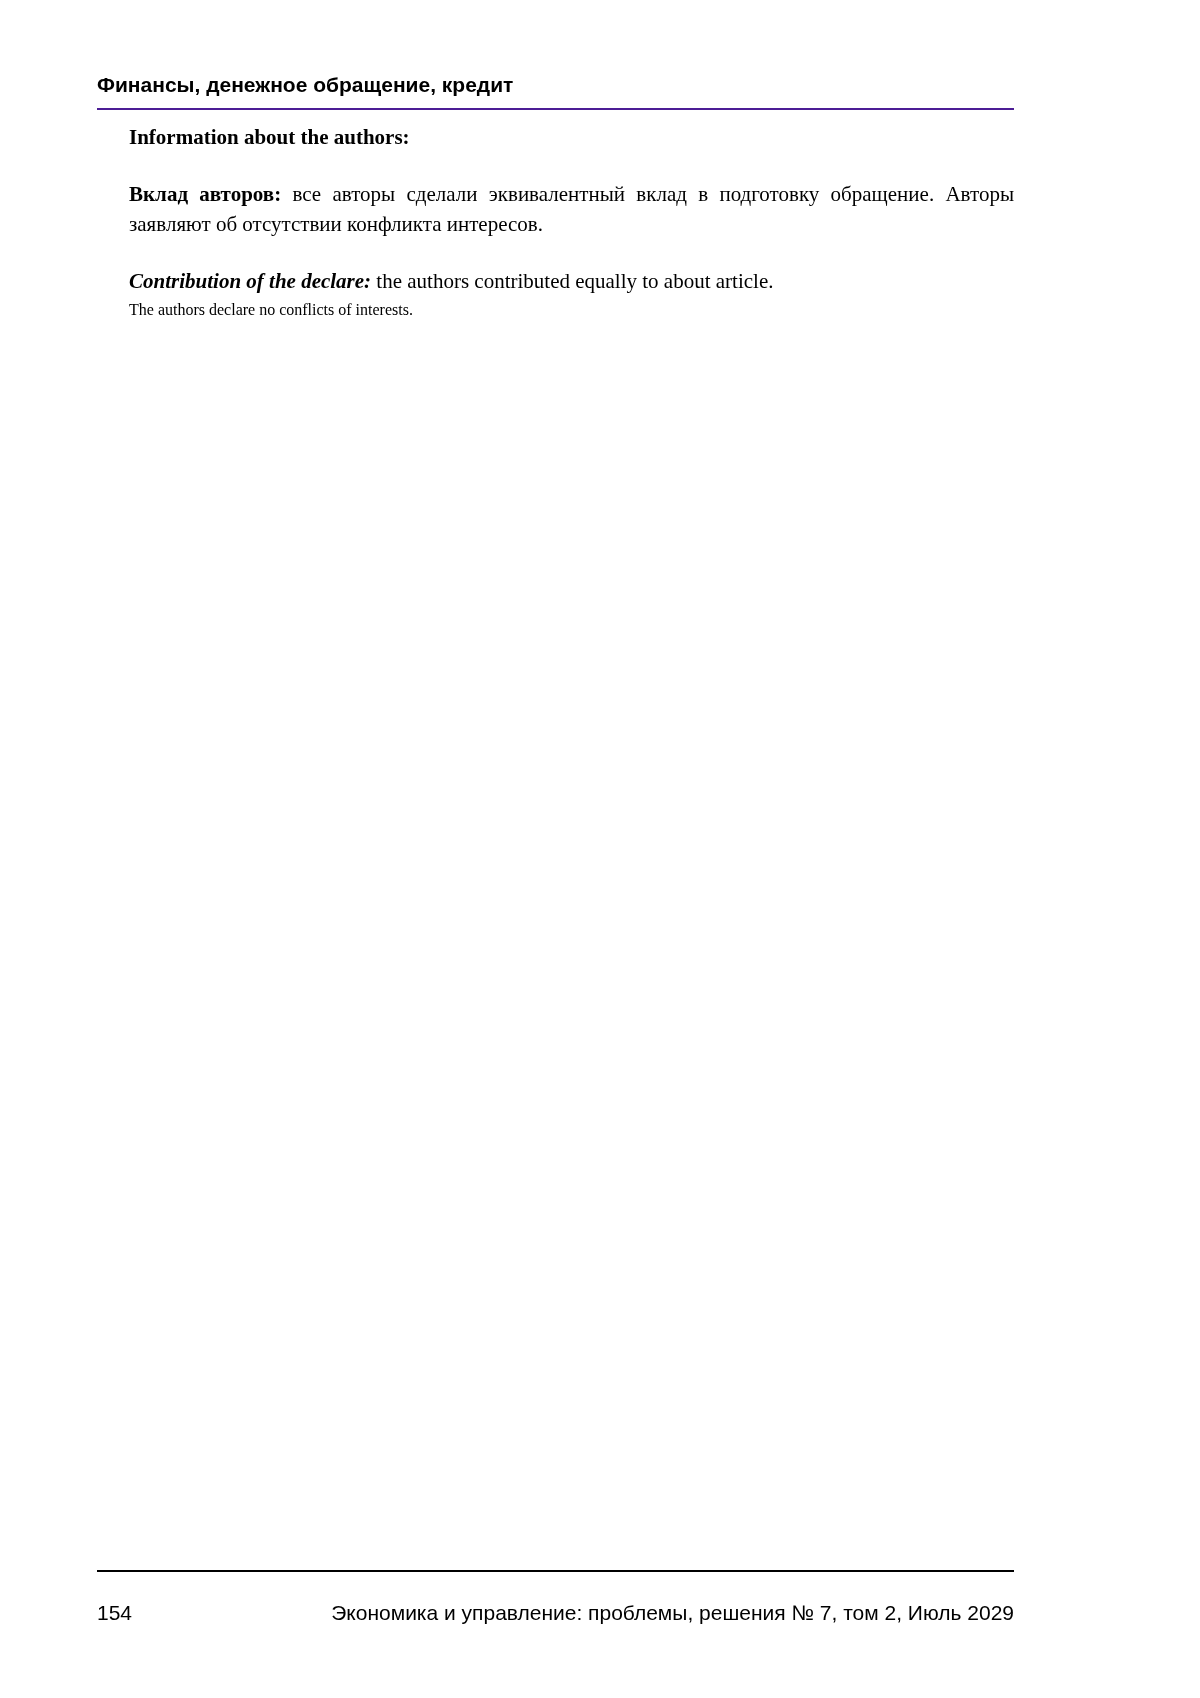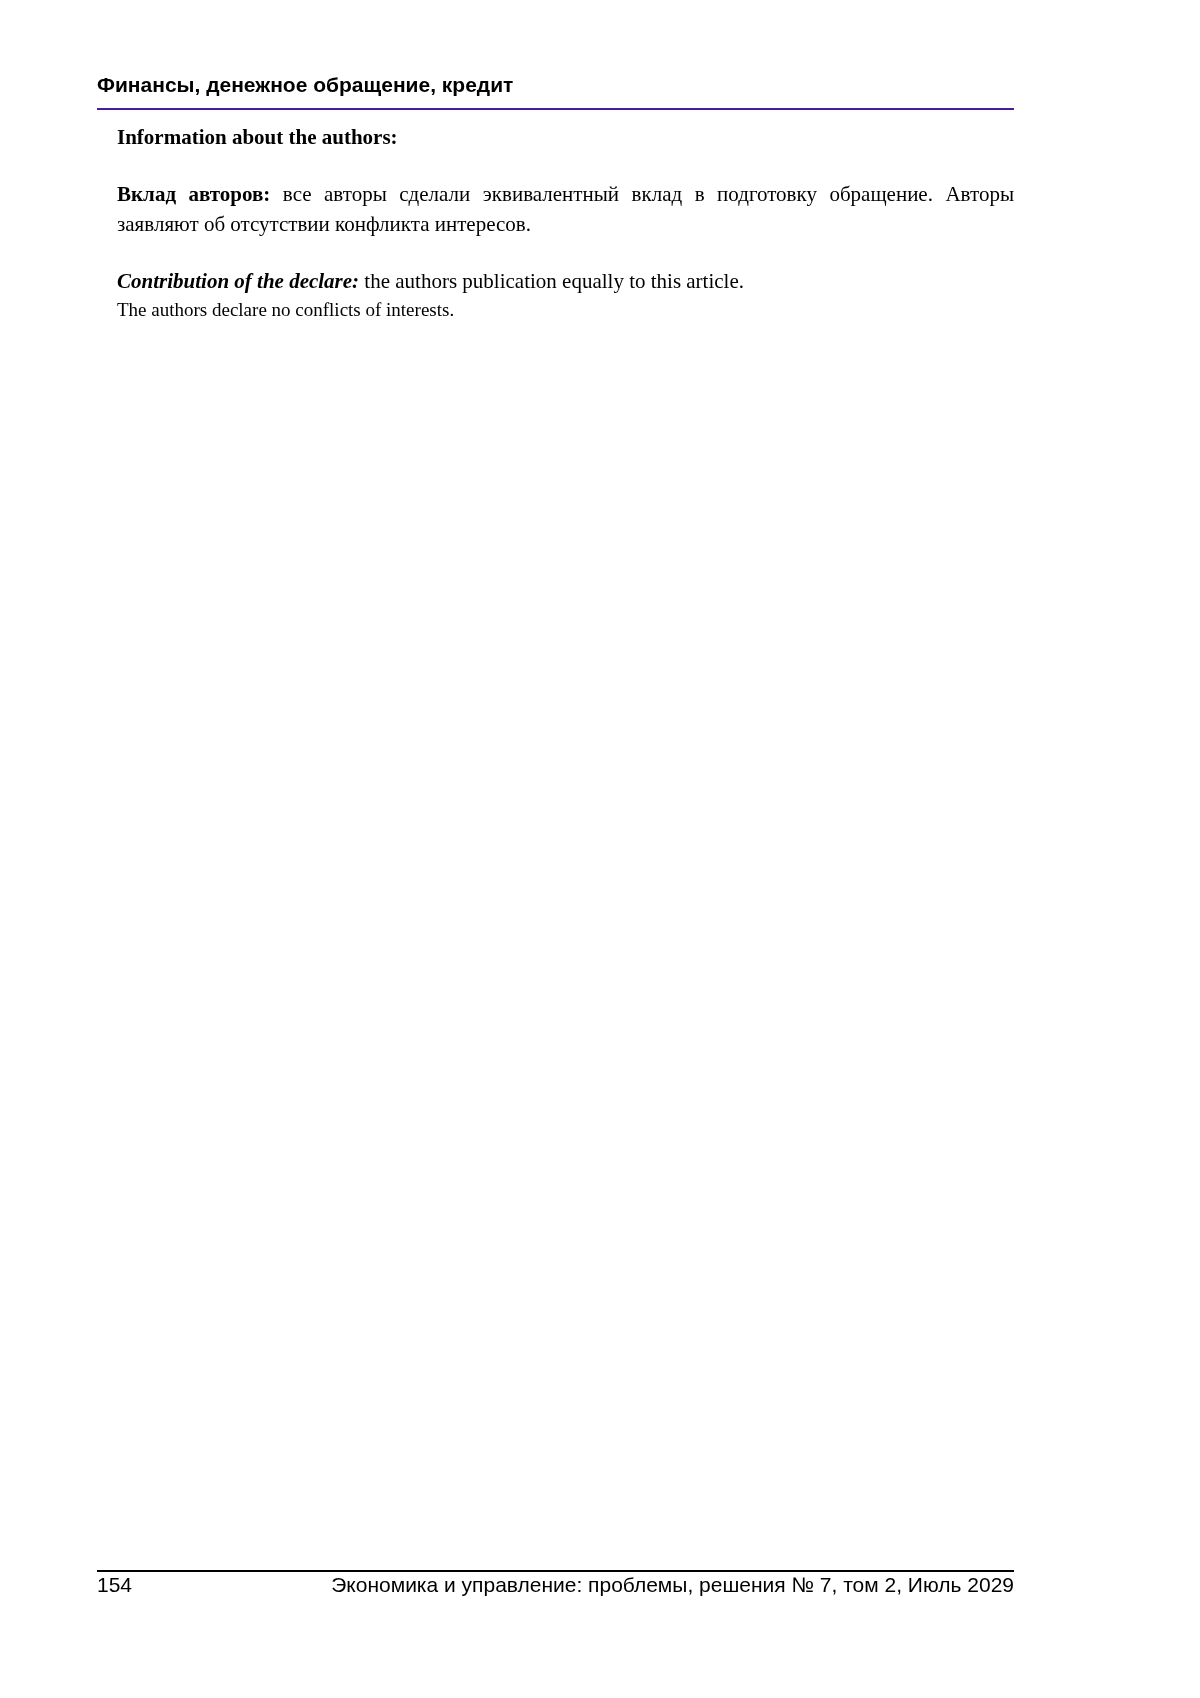--- a/index.html
+++ b/index.html
@@ -35,39 +35,40 @@
   
   .content {
     position: absolute;
     top: 122px;
     left: 97px;
     right: 186px;
     font-size: 21px;
     line-height: 30px;
   }
   .block { margin: 0 0 27px 0; }
-  .indent-block { margin-left: 20px; }
+  .indent-block { margin-left: 32px; }
   p { margin: 0; }
   .p { font-size: 21px; line-height: 30px; }
   .justify { text-align: justify; }
   .indent-first { text-indent: 40px; }
   .bold { font-weight: bold; }
   .bolditalic { font-weight: bold; font-style: italic; }
   .note {
-    font-size: 19px;
+    font-size: 16px;
     line-height: 27px;
   }
 
   
   .page-footer {
     position: absolute;
     left: 97px;
     right: 186px;
     top: 1570px;
     border-top: 2px solid #000;
+    padding-top: 28px;
     display: flex;
     justify-content: space-between;
     align-items: baseline;
     font-family: "Liberation Sans", sans-serif;
     font-size: 21px;
     line-height: 26px;
   }
 </style>
 </head>
 <body>
@@ -82,21 +83,21 @@
 
     <section class="block indent-block">
       <p class="p bold">Information about the authors:</p>
     </section>
 
     <section class="block indent-block">
       <p class="p justify"><span class="bold">Вклад авторов:</span><span> все авторы сделали эквивалентный вклад в подготовку обращение. Авторы заявляют об отсутствии конфликта интересов.</span></p>
     </section>
 
     <section class="block indent-block">
-      <p class="p justify"><span class="bolditalic">Contribution of the declare:</span><span> the authors publication equally to this article.</span></p>
+      <p class="p justify"><span class="bolditalic">Contribution of the declare:</span><span> the authors contributed equally to about article.</span></p>
       <p class="p note">The authors declare no conflicts of interests.</p>
     </section>
 
 
 
   </main>
 
   <footer class="page-footer">
     <span>154</span>
     <span>Экономика и управление: проблемы, решения № 7, том 2, Июль 2029</span>

